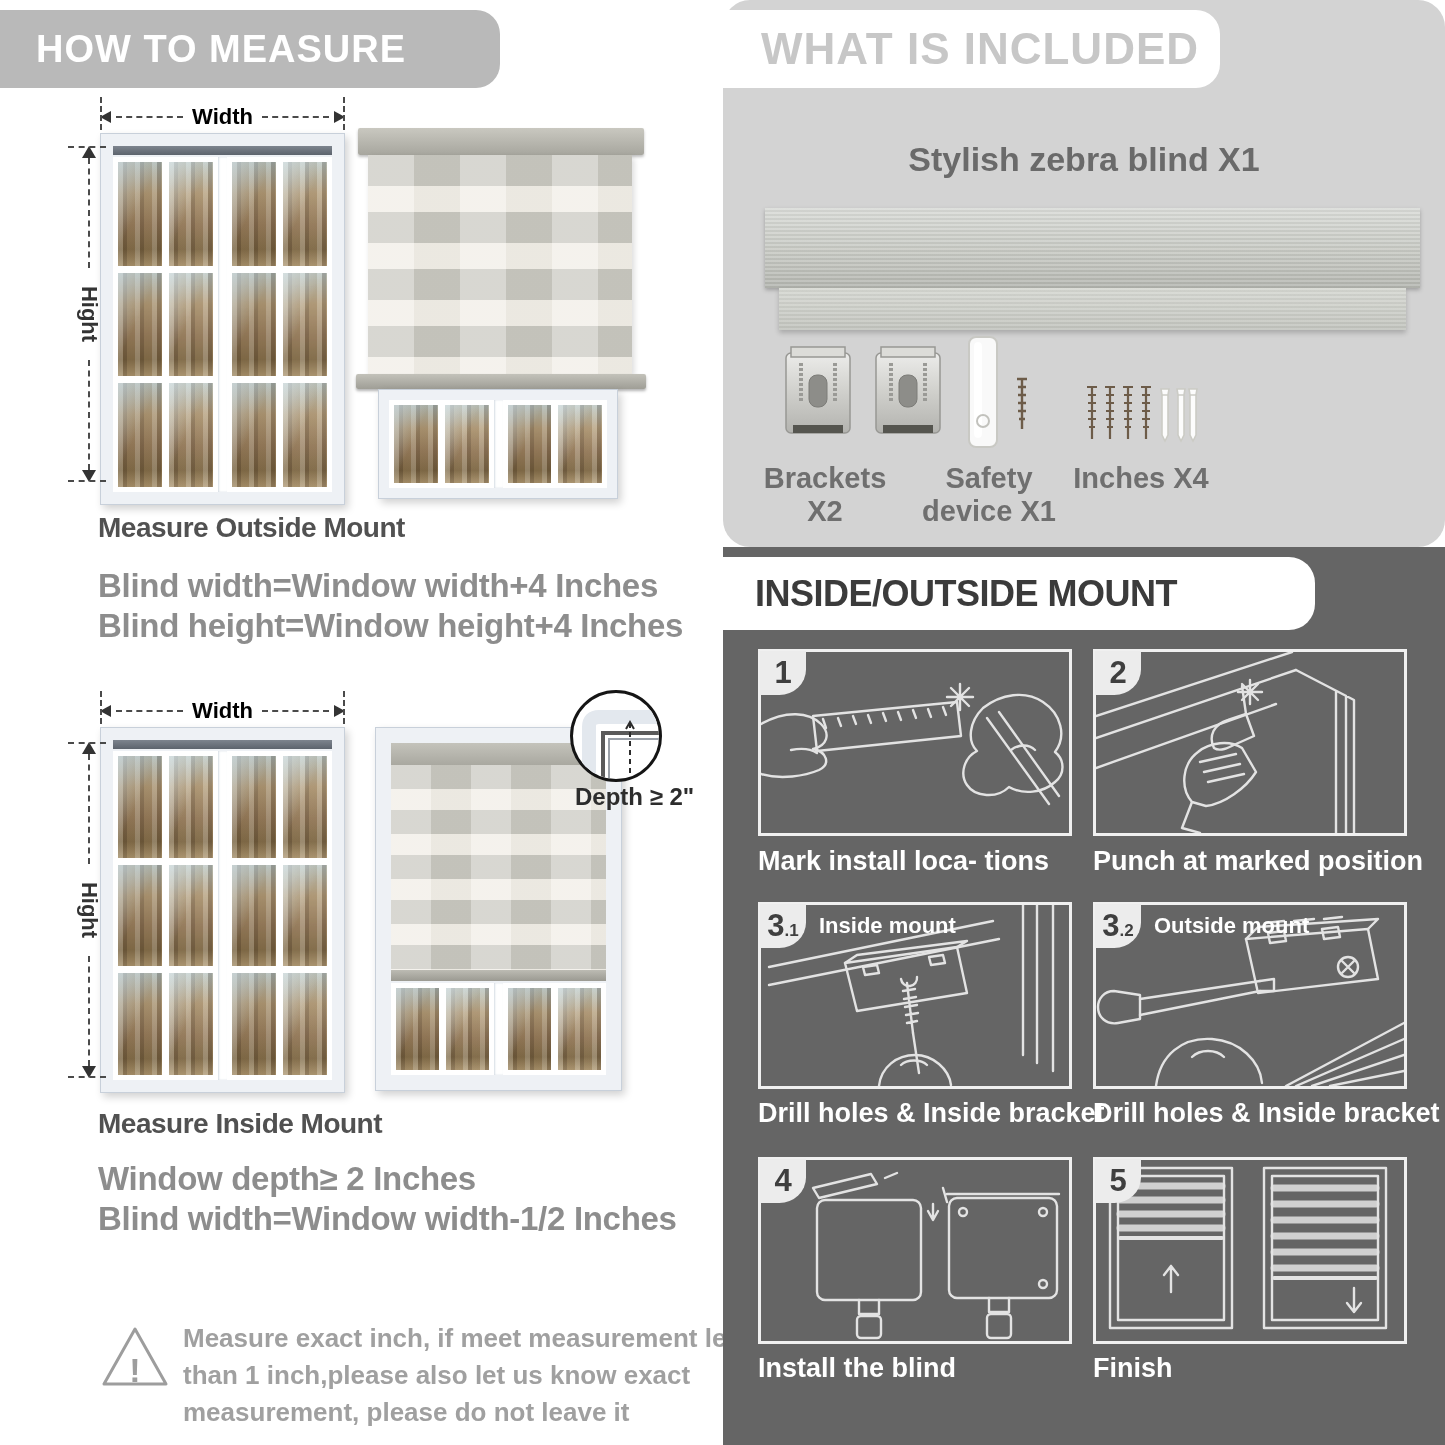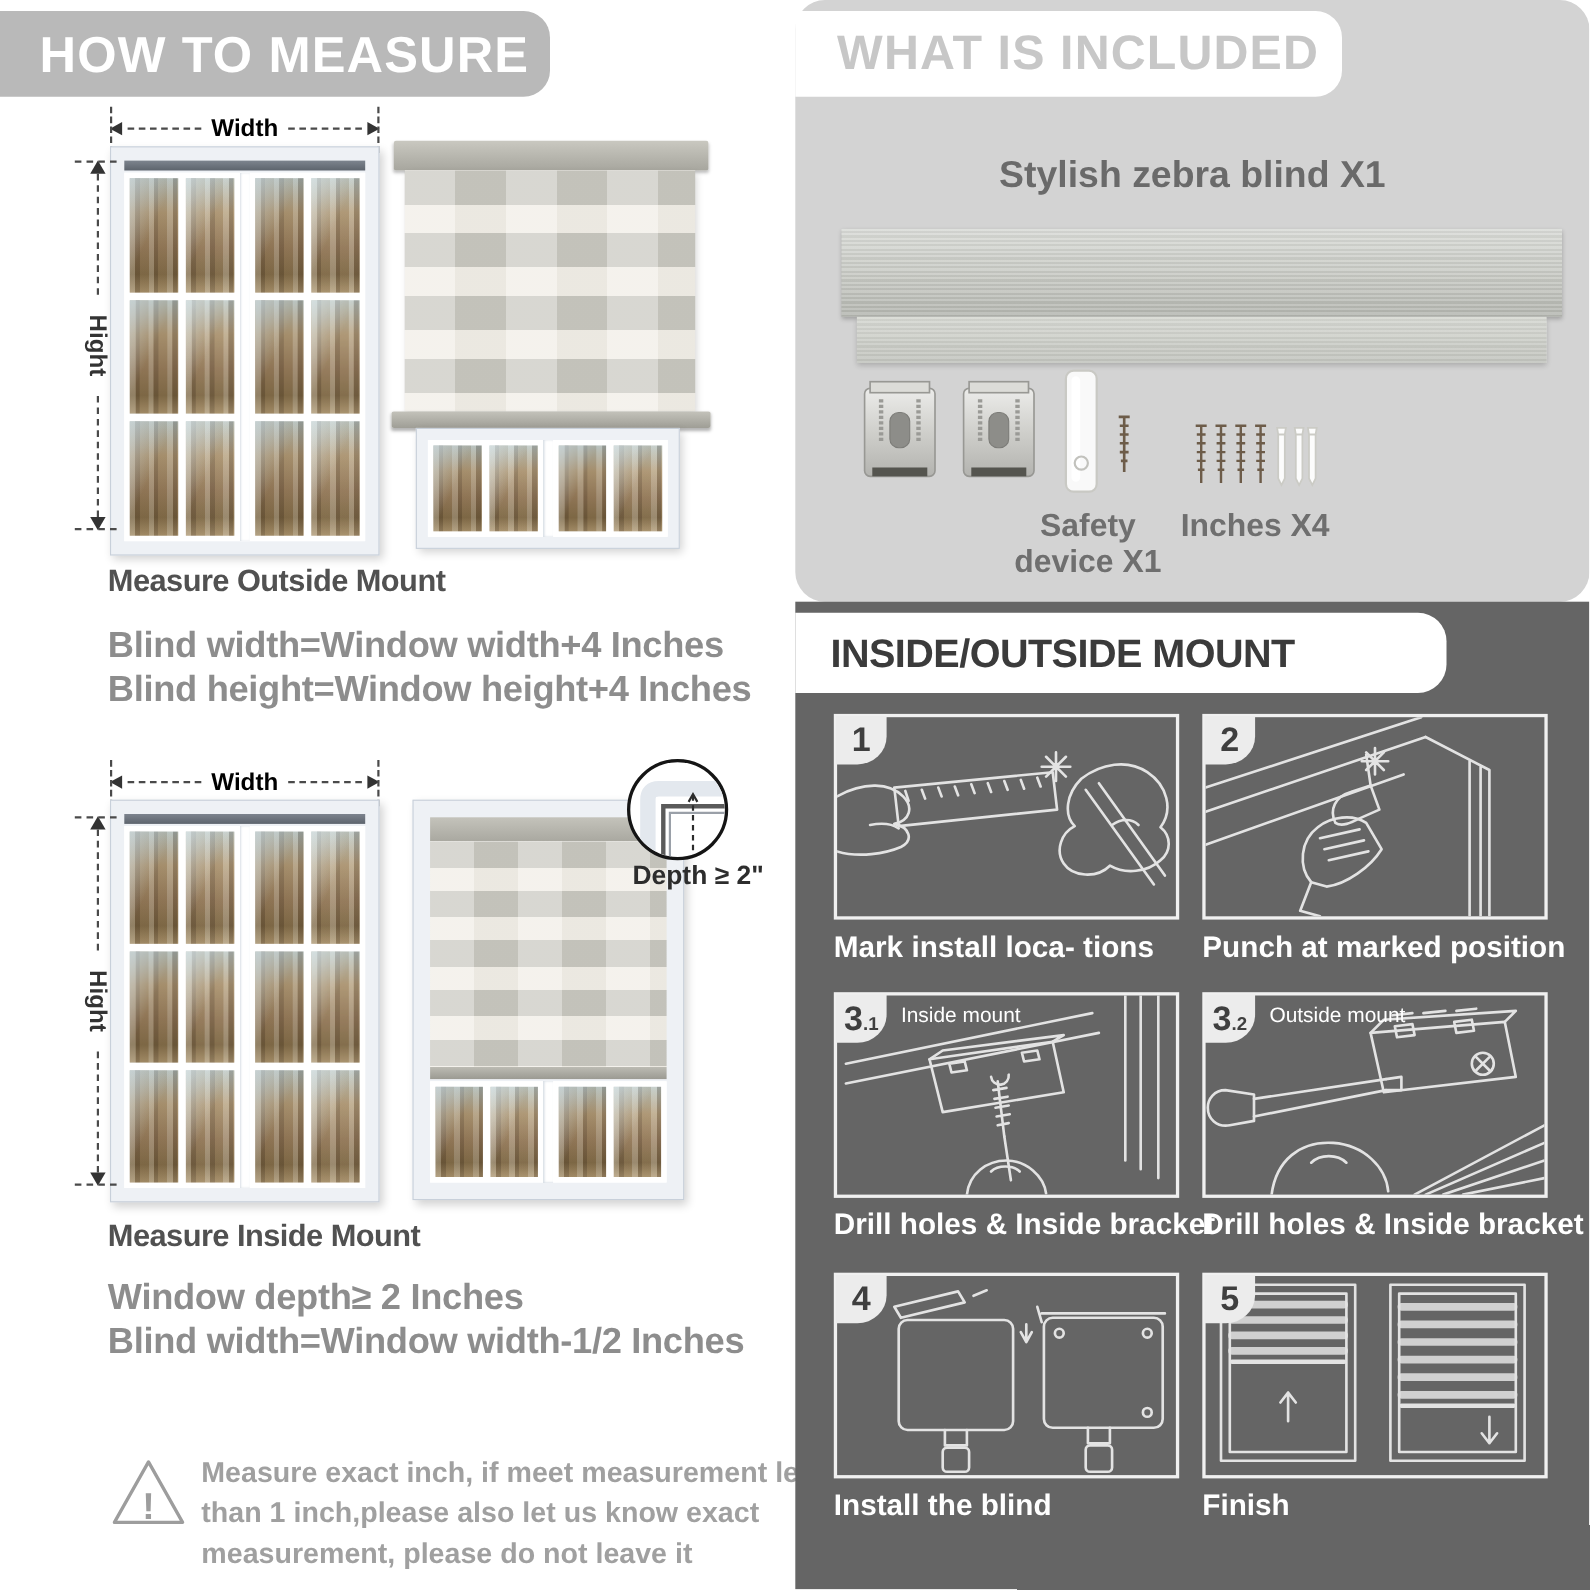--- a/index.html
+++ b/index.html
@@ -3,21 +3,21 @@
 <meta charset="utf-8">
 <style>
   html,body{margin:0;padding:0;background:#fff;}
   .canvas{position:relative;width:1445px;height:1445px;background:#ffffff;overflow:hidden;
           font-family:"Liberation Sans",sans-serif;}
   .abs{position:absolute;}
 
   
   .banner-left{left:0;top:10px;width:500px;height:78px;background:#b9b9b9;
     border-radius:0 24px 24px 0;display:flex;align-items:center;}
-  .banner-left span{color:#fff;font-weight:bold;font-size:46px;letter-spacing:1px;padding-left:36px;}
+  .banner-left span{color:#fff;font-weight:bold;font-size:38px;letter-spacing:1px;padding-left:36px;}
 
   
   .meas-w{height:22px;display:flex;align-items:center;}
   .meas-w .dash{flex:1;border-top:2px dashed #4a4a4a;margin:0 5px;height:0;}
   .meas-w .arr{width:0;height:0;border:6px solid transparent;}
   .meas-w .arr.l{border-right:11px solid #333;border-left:none;}
   .meas-w .arr.r{border-left:11px solid #333;border-right:none;}
   .meas-w .tick{position:absolute;top:-9px;height:42px;border-left:2px dashed #4a4a4a;width:0;}
   .meas-w .tick.l{left:0;} .meas-w .tick.r{right:0;}
   .mw-label{font-weight:bold;font-size:22px;color:#000000;padding:0 4px;white-space:nowrap;}
@@ -99,21 +99,21 @@
   .banner-dark{position:absolute;left:0;top:10px;width:592px;height:73px;background:#fff;
     border-radius:0 26px 26px 0;display:flex;align-items:center;}
   .banner-dark span{color:#3b3b3b;font-weight:bold;font-size:36px;letter-spacing:-.5px;padding-left:32px;}
 
   .panel{position:absolute;width:314px;height:187px;border:3px solid #f0f0f0;box-sizing:border-box;}
   .panel svg{position:absolute;inset:0;width:100%;height:100%;}
   .badge{position:absolute;left:-1px;top:-1px;width:46px;height:44px;background:#ececec;
     border-radius:0 0 58% 0;display:flex;align-items:center;justify-content:center;z-index:2;}
   .badge b{font-size:31px;color:#3f3f3f;}
   .badge small{font-size:17px;color:#3f3f3f;font-weight:bold;margin-top:10px;}
-  .panel-label{position:absolute;left:58px;top:8px;color:#fff;font-weight:normal;font-size:19px;z-index:2;white-space:nowrap;}
+  .panel-label{position:absolute;left:58px;top:8px;color:#fff;font-weight:bold;font-size:22px;z-index:2;white-space:nowrap;}
   .caption{position:absolute;color:#fff;font-weight:bold;font-size:27px;white-space:nowrap;}
 
   .lineart{stroke:#e3e3e3;stroke-width:2.4;fill:none;stroke-linecap:round;stroke-linejoin:round;}
 </style>
 </head>
 <body>
 
 <div class="canvas">
 
   <div class="abs banner-left">
@@ -324,20 +324,21 @@
         <path d="M42,4 h10 M47,4 v52 M43,12 h8 M43,20 h8 M43,28 h8 M43,36 h8 M44,44 h6"></path>
         <path d="M60,4 h10 M65,4 v52 M61,12 h8 M61,20 h8 M61,28 h8 M61,36 h8 M62,44 h6"></path>
       </g>
       <g fill="rgba(255,255,255,.92)" stroke="#cbcbc5" stroke-width="1.6">
         <path d="M80,6 h8 l-1,6 h-6 Z M81,12 h6 v40 l-3,6 l-3,-6 Z"></path>
         <path d="M96,6 h8 l-1,6 h-6 Z M97,12 h6 v40 l-3,6 l-3,-6 Z"></path>
         <path d="M112,6 h8 l-1,6 h-6 Z M113,12 h6 v40 l-3,6 l-3,-6 Z" transform="translate(-4,0)"></path>
       </g>
     </svg>
 
+    <div class="item-label" style="left:20px;width:164px;">Brackets X2</div>
     <div class="item-label" style="left:180px;width:172px;">Safety device X1</div>
     <div class="item-label" style="left:350px;width:136px;">Inches X4</div>
   </div>
 
   <div class="abs dark-sec">
     <div class="banner-dark">
       <span>INSIDE/OUTSIDE MOUNT</span>
     </div>
 
     <div class="panel" style="left:35px;top:102px;">

